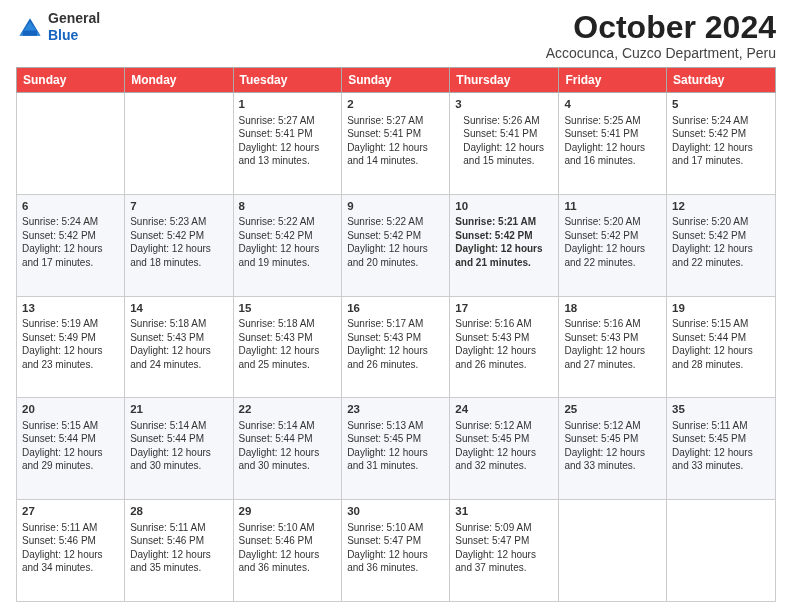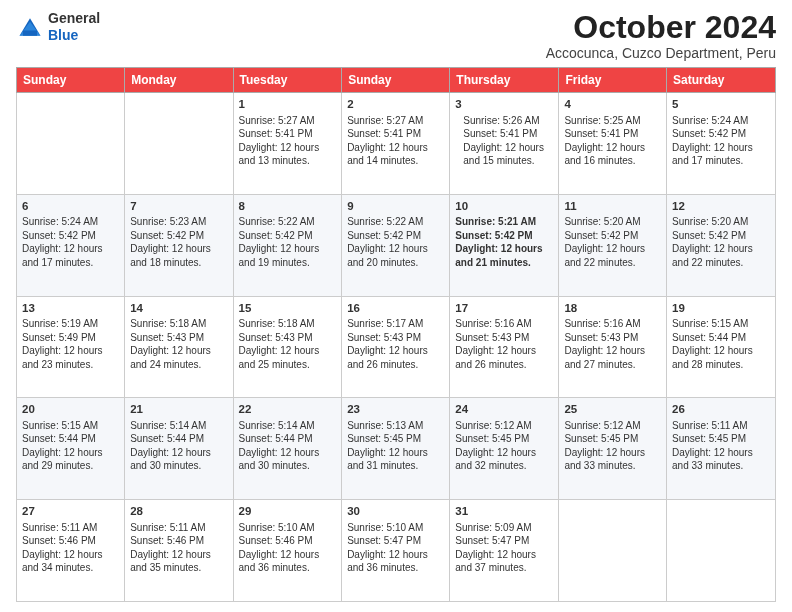--- a/index.html
+++ b/index.html
@@ -283,21 +283,21 @@
 Sunset: 5:45 PM
 Daylight: 12 hours and 32 minutes.</div>
           </td>
           <td>
             <span class="day-num">25</span>
             <div class="day-info" style="white-space: pre-line;">Sunrise: 5:12 AM
 Sunset: 5:45 PM
 Daylight: 12 hours and 33 minutes.</div>
           </td>
           <td>
-            <span class="day-num">26</span>
+            <span class="day-num">35</span>
             <div class="day-info" style="white-space: pre-line;">Sunrise: 5:11 AM
 Sunset: 5:45 PM
 Daylight: 12 hours and 33 minutes.</div>
           </td>
         </tr>
         <tr>
           <td>
             <span class="day-num">27</span>
             <div class="day-info" style="white-space: pre-line;">Sunrise: 5:11 AM
 Sunset: 5:46 PM

